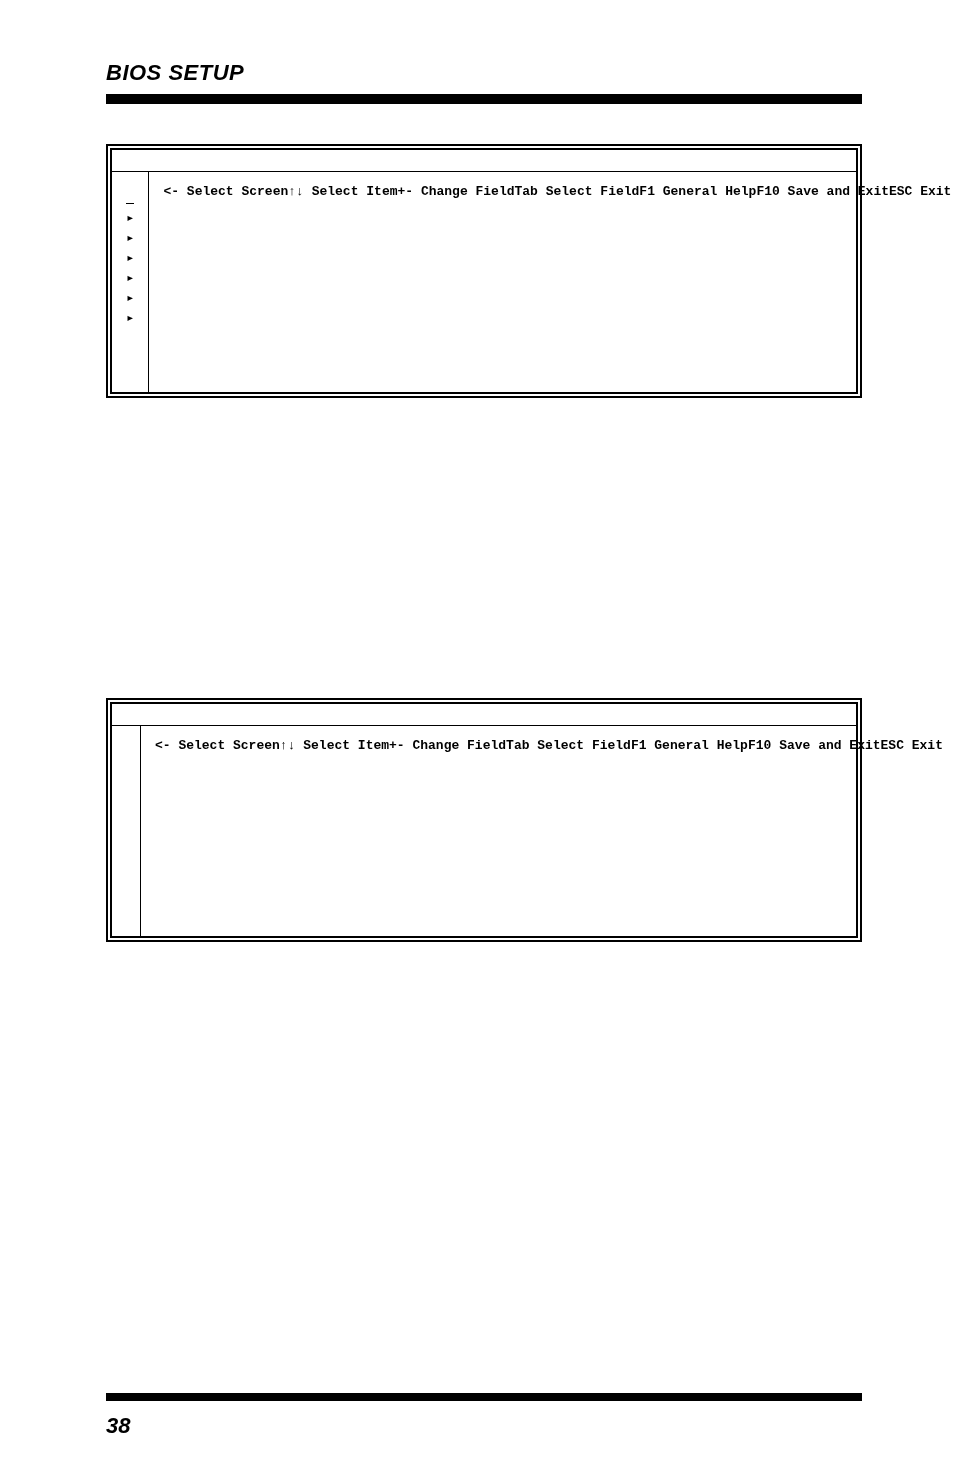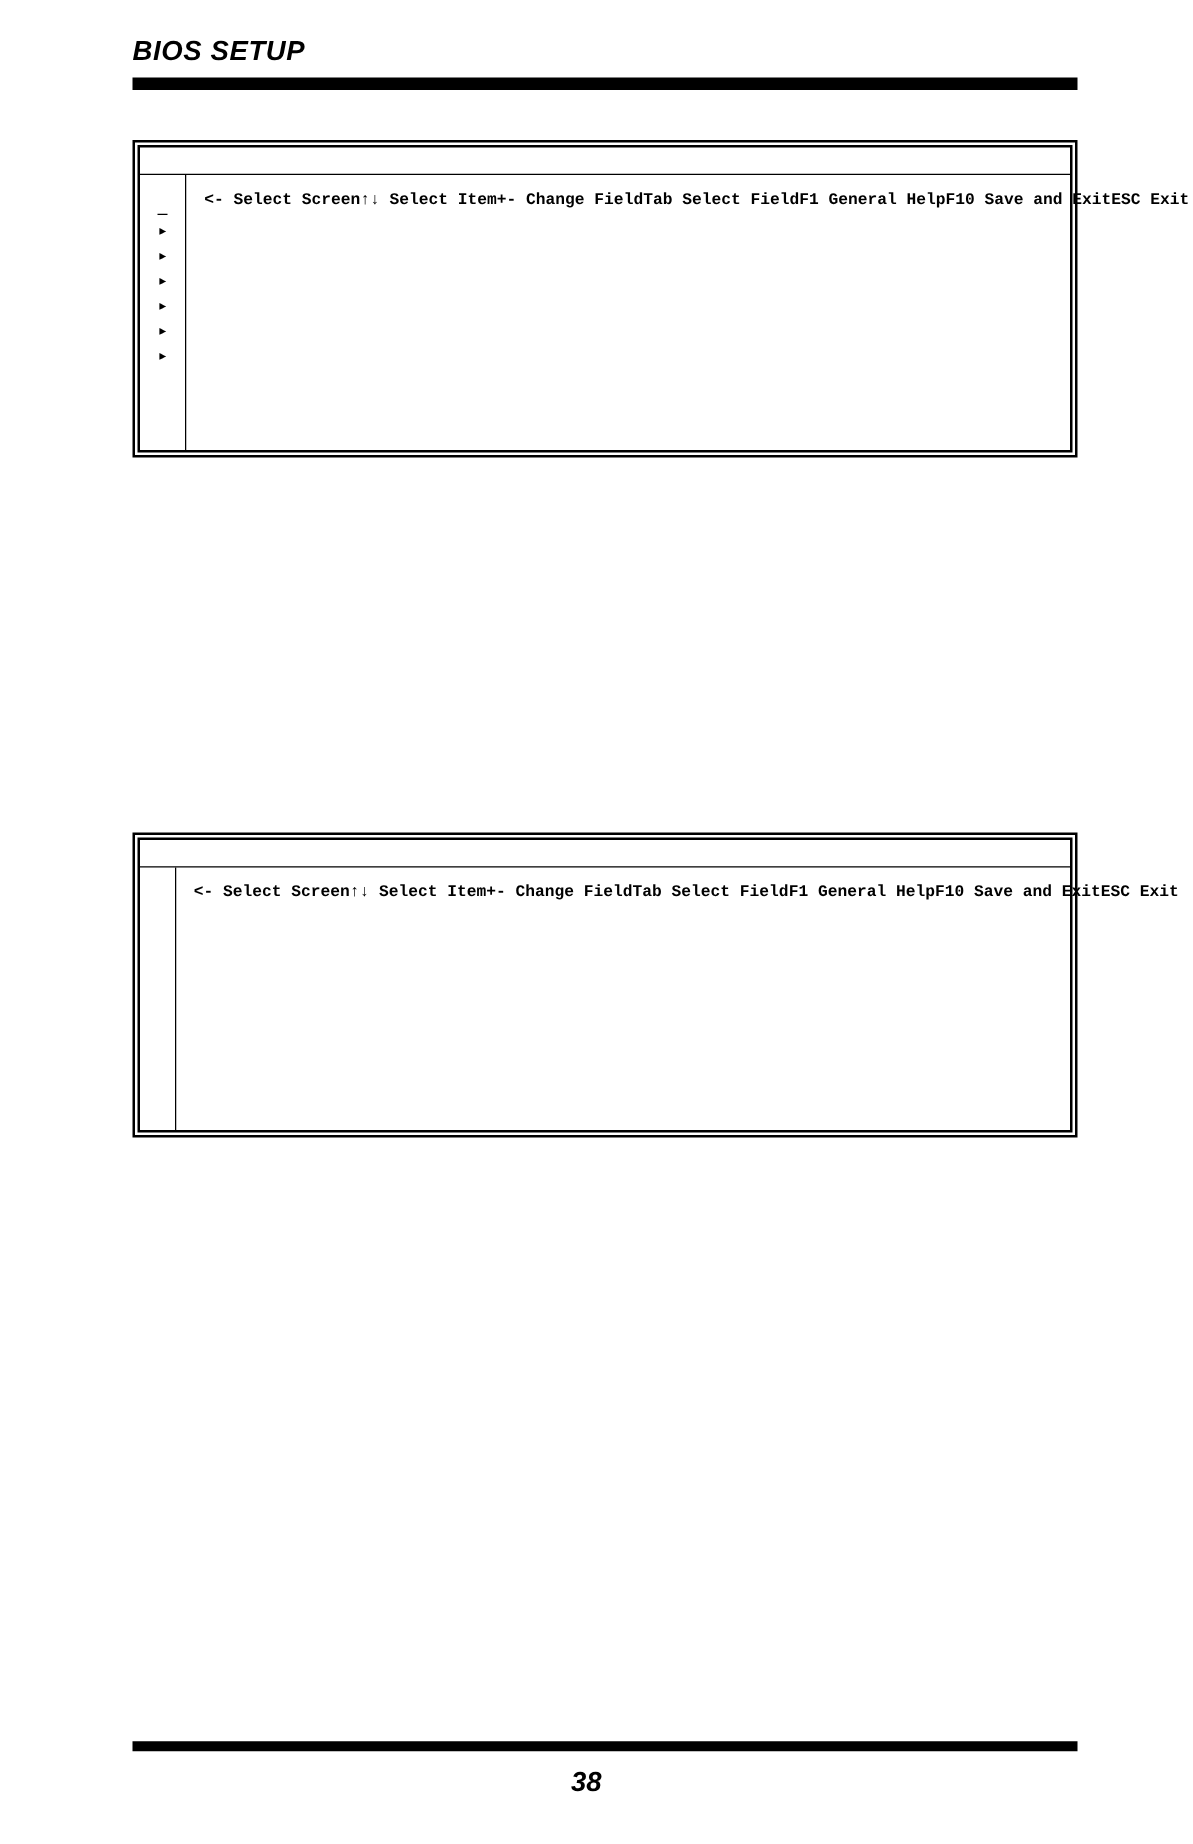--- a/index.html
+++ b/index.html
@@ -1,20 +1,20 @@
 <!DOCTYPE html>
 <html><head>
 <meta charset="utf-8">
 <style>
   * { box-sizing: border-box; margin: 0; padding: 0; }
   html, body { width: 954px; height: 1475px; background: #fff; font-family: Arial, sans-serif; }
   .page {
     width: 954px;
     height: 1475px;
-    padding: 28px 92px 40px 106px;
+    padding: 60px 92px 40px 106px;
     position: relative;
   }
   .section-header {
     font-family: Arial, sans-serif;
     font-size: 22px;
     font-weight: 900;
     font-style: italic;
     letter-spacing: 0.5px;
     margin-bottom: 8px;
   }
@@ -76,21 +76,21 @@
     right: 92px;
     height: 8px;
     background: #000;
   }
   .footer {
     position: absolute;
     bottom: 36px;
     left: 106px;
     right: 92px;
     display: flex;
-    justify-content: center;
+    justify-content: flex-start;
     align-items: baseline;
   }
   .page-num {
     font-family: Arial, sans-serif;
     font-size: 22px;
     font-weight: 900;
     font-style: italic;
     color: #000;
   }
   .man-title {

